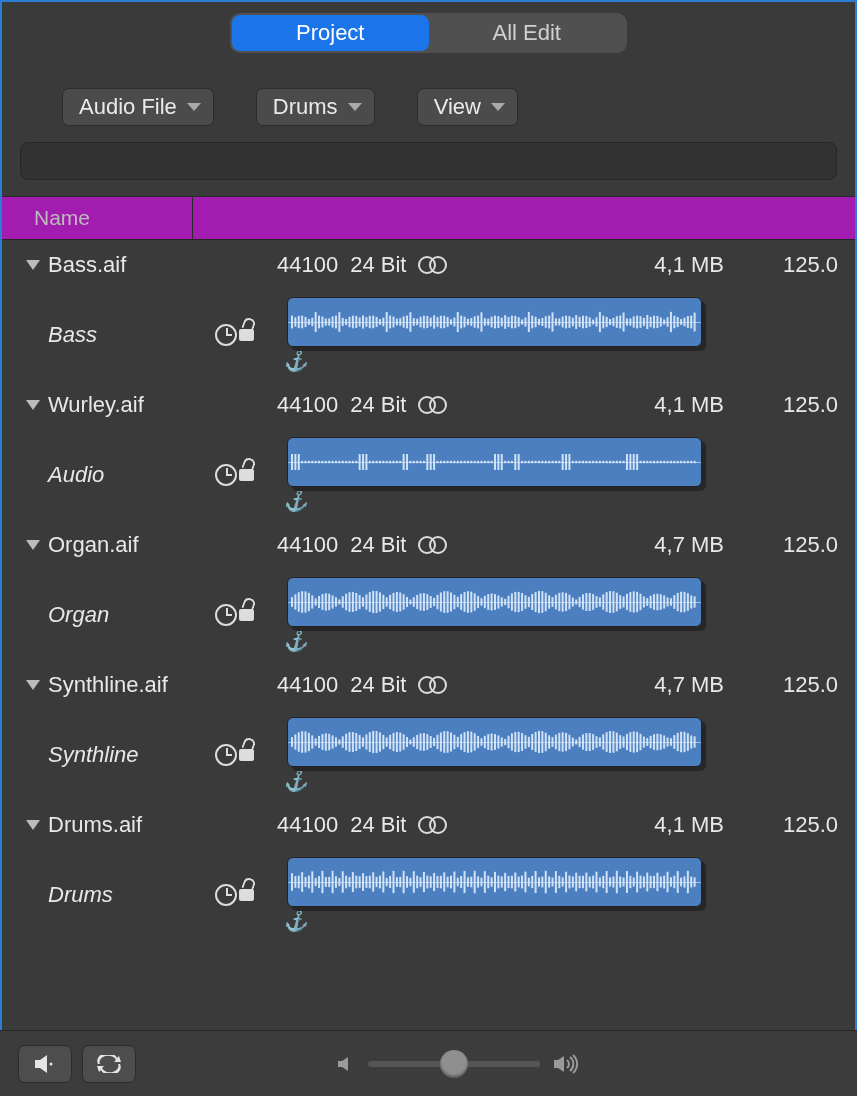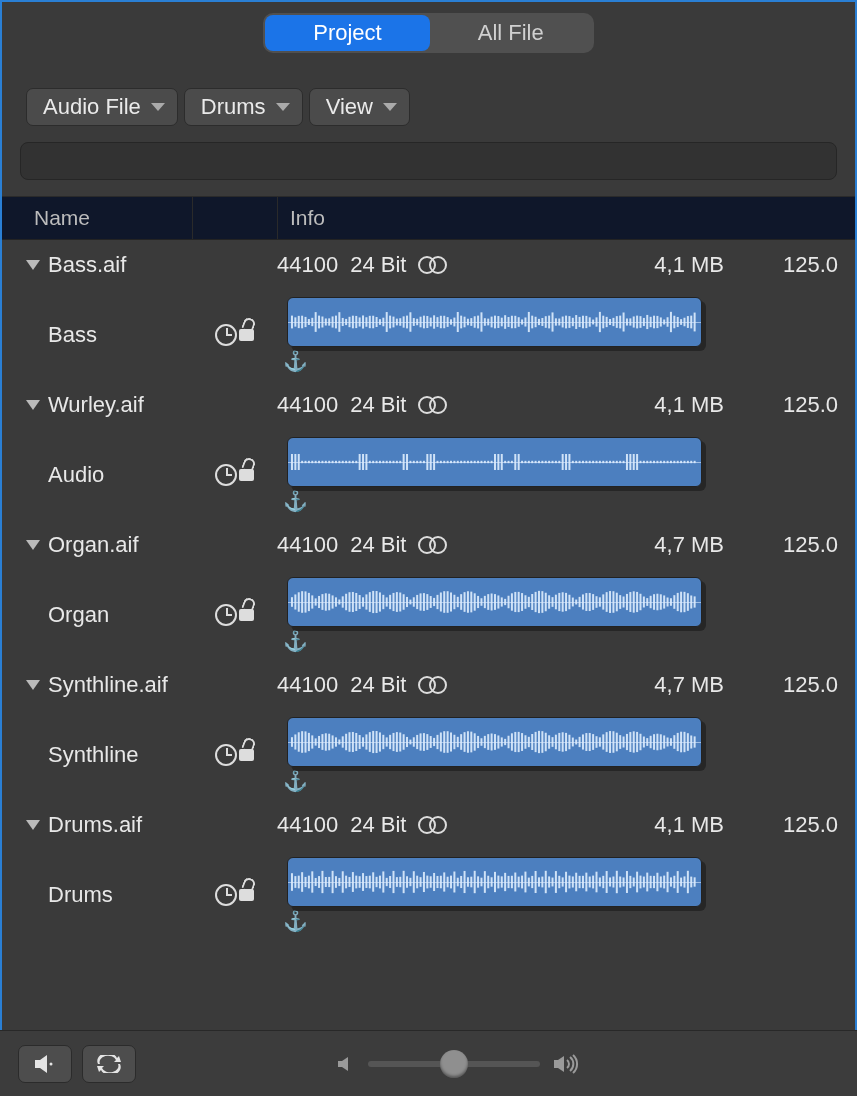--- a/index.html
+++ b/index.html
@@ -23,21 +23,21 @@
     align-items: center;
   }
   .tab-group {
     display: flex;
     background: #505050;
     border-radius: 10px;
     padding: 2px;
     height: 40px;
   }
   .tab {
-    padding: 5px 48px;
+    padding: 5px 64px;
     border-radius: 8px;
     cursor: pointer;
     display: flex;
     align-items: center;
     color: #d0d0d0;
   }
   .tab.active {
     background: #1b74e8;
     color: #fff;
     font-weight: 500;
@@ -53,20 +53,21 @@
     background: #4b4b4b;
     border: 1px solid #2c2c2c;
     border-radius: 7px;
     padding: 4px 12px 4px 16px;
     display: flex;
     align-items: center;
     gap: 10px;
     color: #eaeaea;
     cursor: pointer;
     height: 38px;
+    margin-left: 36px;
   }
   .chev-down {
     width: 0; height: 0;
     border-left: 7px solid transparent;
     border-right: 7px solid transparent;
     border-top: 8px solid #aaa;
   }
 
   
   .filter-bar {
@@ -80,39 +81,39 @@
   
   .columns-hdr {
     display: grid;
     grid-template-columns: 190px 85px 465px 96px;
     height: 44px;
     align-items: center;
     color: #bcbcbc;
     font-size: 21px;
     border-top: 1px solid #2a2a2a;
     border-bottom: 1px solid #232323;
-    background: #0f172a;
+    background: #a21caf;
   }
   .columns-hdr > div {
     height: 100%;
     display: flex;
     align-items: center;
     border-left: 1px solid #2a2a2a;
     padding-left: 12px;
   }
   .columns-hdr > div:first-child { border-left: none; padding-left: 32px; }
 
   
   .file-row, .region-row {
     display: grid;
     grid-template-columns: 190px 85px 465px 96px;
     align-items: center;
     height: 50px;
   }
-  .region-row { height: 90px; }
+  .region-row { height: 90px; font-style: italic; }
 
   .name-cell {
     display: flex;
     align-items: center;
     gap: 4px;
     padding-left: 24px;
     white-space: nowrap;
   }
   .disclosure {
     width: 0; height: 0;
@@ -277,21 +278,21 @@
     top: -11px; left: 4px;
     transform: rotate(20deg);
   }
 </style>
 </head>
 <body>
 
 <div class="tabs-row">
   <div class="tab-group">
     <div class="tab active">Project</div>
-    <div class="tab">All File</div>
+    <div class="tab">All Edit</div>
   </div>
 </div>
 
 <div class="menu-row">
   <div class="menu-btn">
     <span>Audio File</span>
     <span class="chev-down"></span>
   </div>
   <div class="menu-btn">
     <span>Drums</span>
@@ -301,21 +302,20 @@
     <span>View</span>
     <span class="chev-down"></span>
   </div>
 </div>
 
 <div class="filter-bar"></div>
 
 <div class="columns-hdr">
   <div>Name</div>
   <div></div>
-  <div>Info</div>
 </div>
 
 <div class="list-area" id="list-area">
     <div class="file-row">
     <div class="name-cell">
       <span class="disclosure"></span>
       <span>Bass.aif</span>
     </div>
     <div></div>
     <div class="info-cell">

